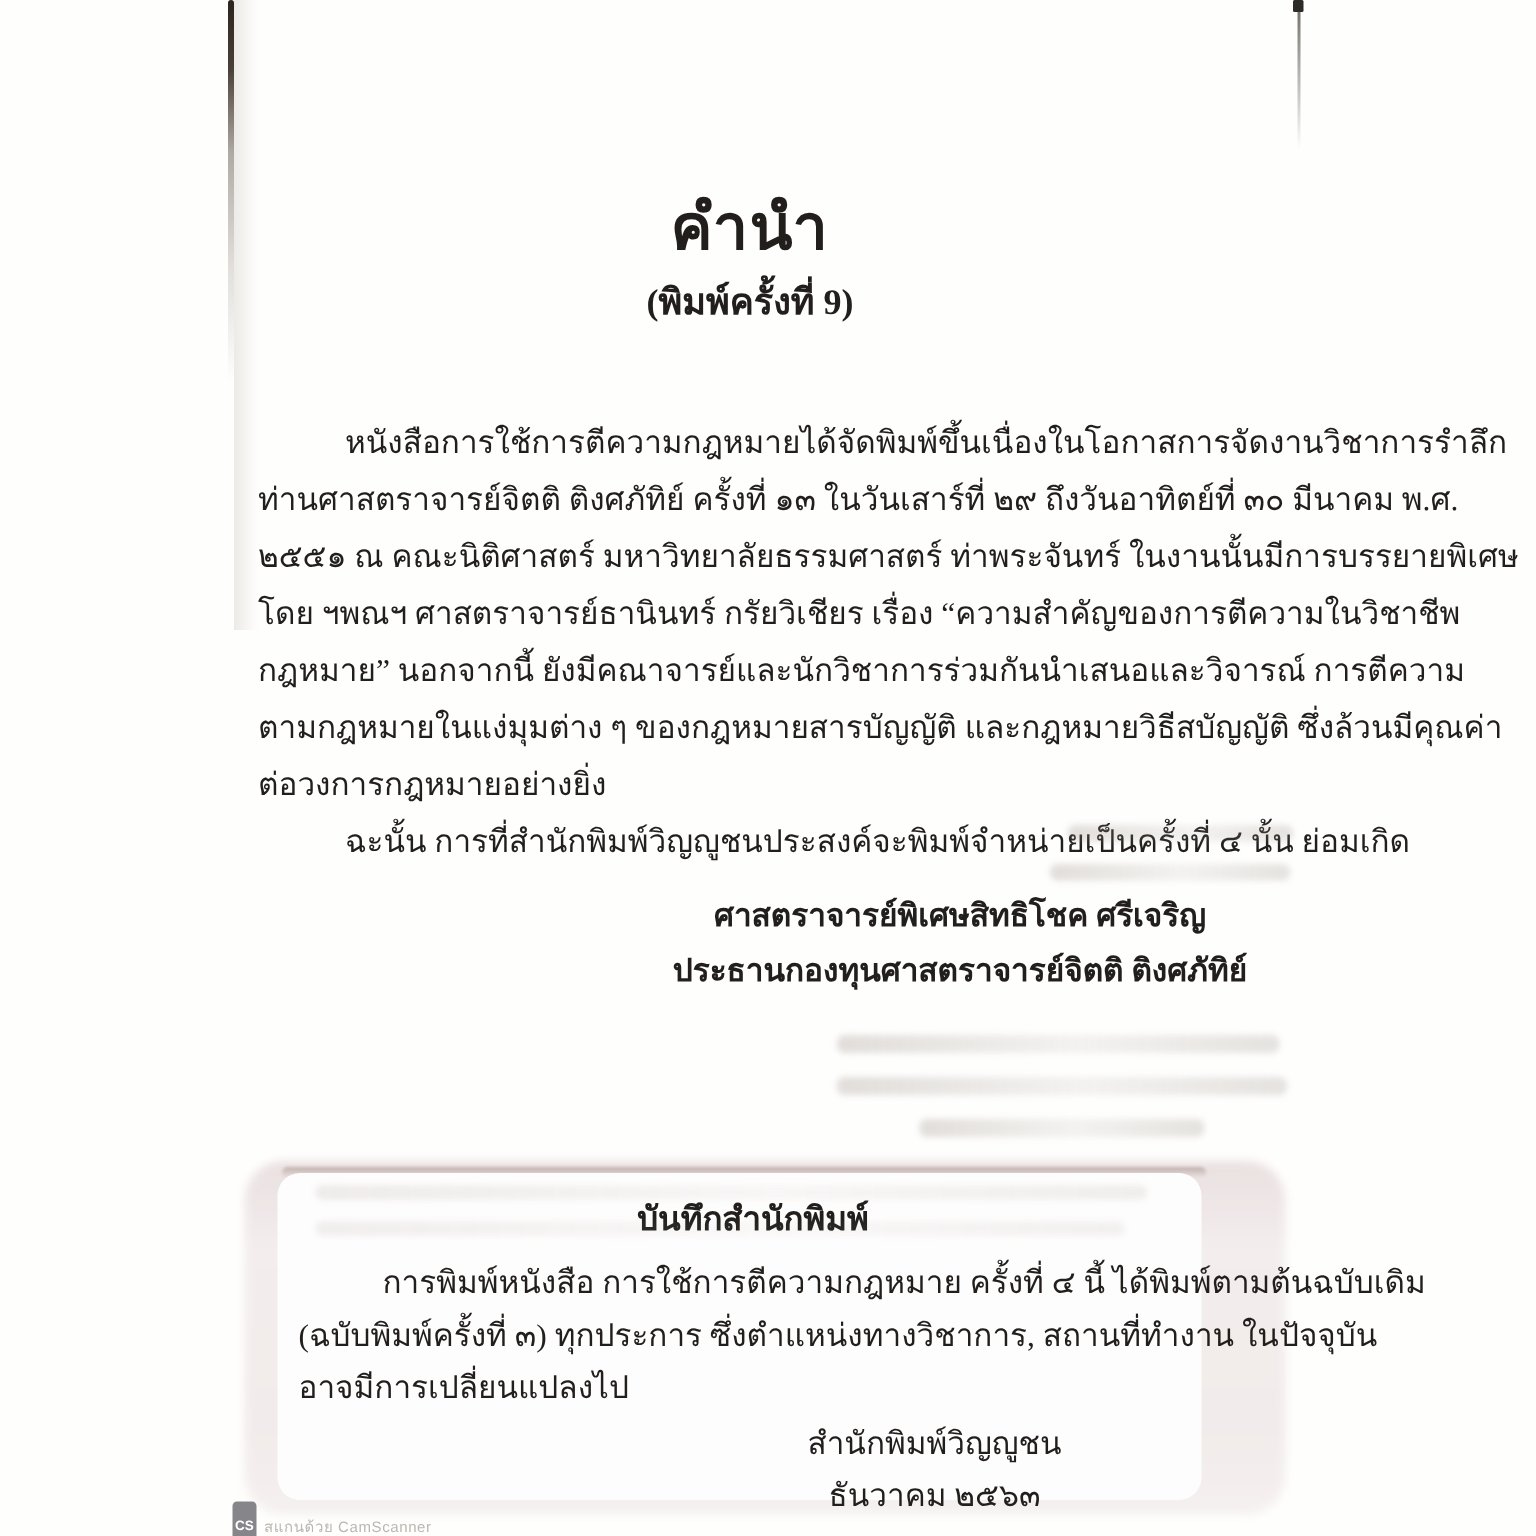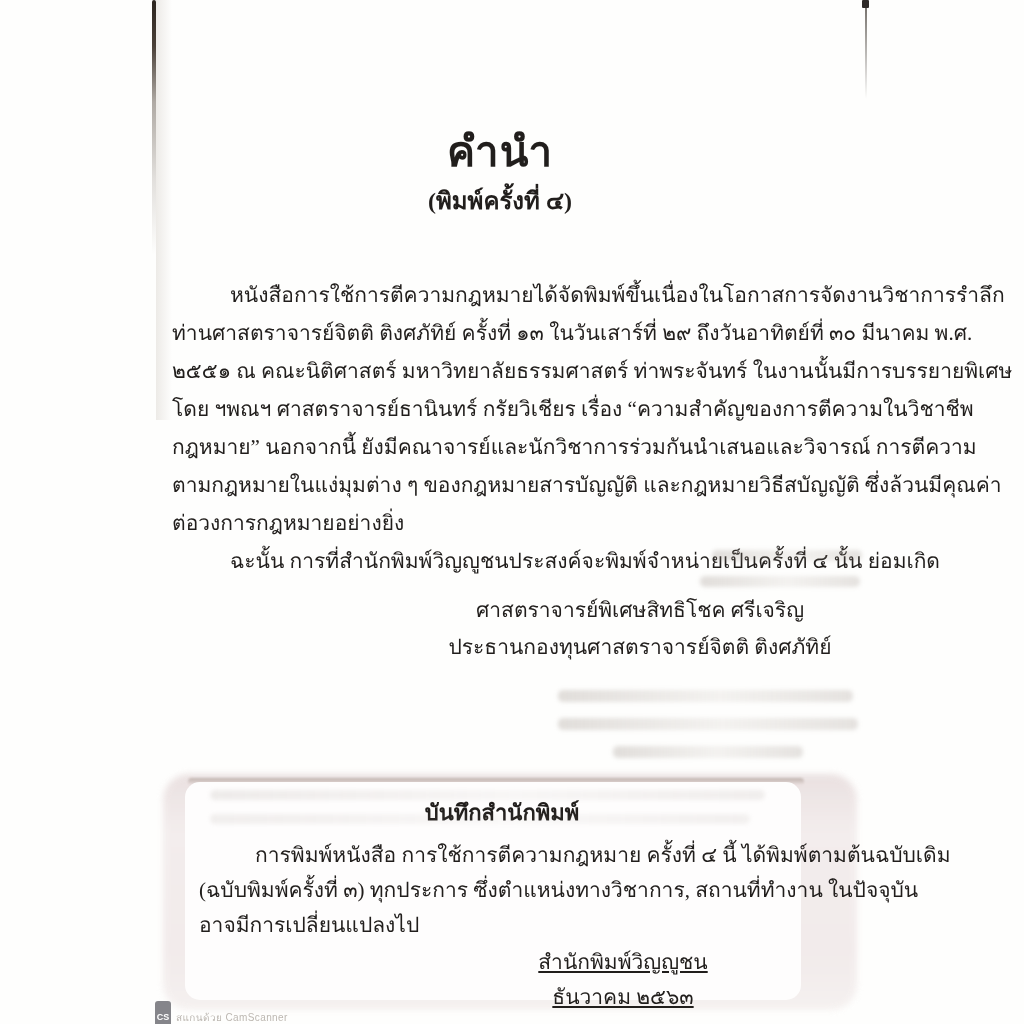--- a/index.html
+++ b/index.html
@@ -40,21 +40,21 @@
 
   .body-text{
     position:absolute;left:172px;top:276px;width:692px;
     font-size:21px;line-height:38px;
   }
   .body-text .ln{white-space:nowrap;}
   .body-text .indent{padding-left:58px;}
 
   .signature{
     position:absolute;left:440px;top:592px;width:400px;
-    text-align:center;font-size:21px;line-height:37px;font-weight:normal;
+    text-align:center;font-size:21px;line-height:37px;font-weight:bold;
   }
 
   
   .bleed{position:absolute;filter:blur(2px);}
   .bleed .row{border-radius:5px;background:linear-gradient(90deg,
       rgba(150,138,130,.28), rgba(168,156,146,.12) 55%, rgba(150,138,130,.24));}
 
   
   .slip-halo{
     position:absolute;left:163px;top:774px;width:694px;height:236px;
@@ -73,21 +73,21 @@
   .slip-heading{
     margin-top:13px;text-align:center;font-size:22px;font-weight:bold;padding-left:18px;
   }
   .slip-body{
     margin-top:8px;padding:0 34px 0 14px;font-size:21px;line-height:35px;
   }
   .slip-body .ln{white-space:nowrap;}
   .slip-body .indent{padding-left:56px;}
   .slip-signoff{
     margin-top:2px;margin-left:auto;margin-right:48px;width:260px;
-    text-align:center;font-size:21px;line-height:35px;text-decoration:underline;
+    text-align:center;font-size:21px;line-height:35px;
   }
 
   
   .watermark{
     position:absolute;left:155px;top:1001px;display:flex;align-items:center;gap:5px;
   }
   .cs-icon{
     width:16px;height:32px;border-radius:3px;background:#85858a;
     color:#ffffff;font-family:"Liberation Sans","DejaVu Sans",sans-serif;
     font-size:9px;font-weight:bold;display:flex;align-items:center;justify-content:center;
@@ -101,21 +101,21 @@
 <body>
 
 <div id="page">
 
   <div class="edge-left"></div>
   <div class="edge-left-shade"></div>
   <div class="edge-right"></div>
   <div class="edge-right-dot"></div>
 
   <div class="title">คำนำ</div>
-  <div class="subtitle">(พิมพ์ครั้งที่ ๔)</div>
+  <div class="subtitle">(พิมพ์ครั้งที่ 9)</div>
 
   <div class="body-text">
     <div class="ln indent">หนังสือการใช้การตีความกฎหมายได้จัดพิมพ์ขึ้นเนื่องในโอกาสการจัดงานวิชาการรำลึก</div>
     <div class="ln">ท่านศาสตราจารย์จิตติ ติงศภัทิย์ ครั้งที่ ๑๓ ในวันเสาร์ที่ ๒๙ ถึงวันอาทิตย์ที่ ๓๐ มีนาคม พ.ศ.</div>
     <div class="ln">๒๕๕๑ ณ คณะนิติศาสตร์ มหาวิทยาลัยธรรมศาสตร์ ท่าพระจันทร์ ในงานนั้นมีการบรรยายพิเศษ</div>
     <div class="ln">โดย ฯพณฯ ศาสตราจารย์ธานินทร์ กรัยวิเชียร เรื่อง “ความสำคัญของการตีความในวิชาชีพ</div>
     <div class="ln">กฎหมาย” นอกจากนี้ ยังมีคณาจารย์และนักวิชาการร่วมกันนำเสนอและวิจารณ์ การตีความ</div>
     <div class="ln">ตามกฎหมายในแง่มุมต่าง ๆ ของกฎหมายสารบัญญัติ และกฎหมายวิธีสบัญญัติ ซึ่งล้วนมีคุณค่า</div>
     <div class="ln">ต่อวงการกฎหมายอย่างยิ่ง</div>
     <div class="ln indent">ฉะนั้น การที่สำนักพิมพ์วิญญูชนประสงค์จะพิมพ์จำหน่ายเป็นครั้งที่ ๔ นั้น ย่อมเกิด</div>

